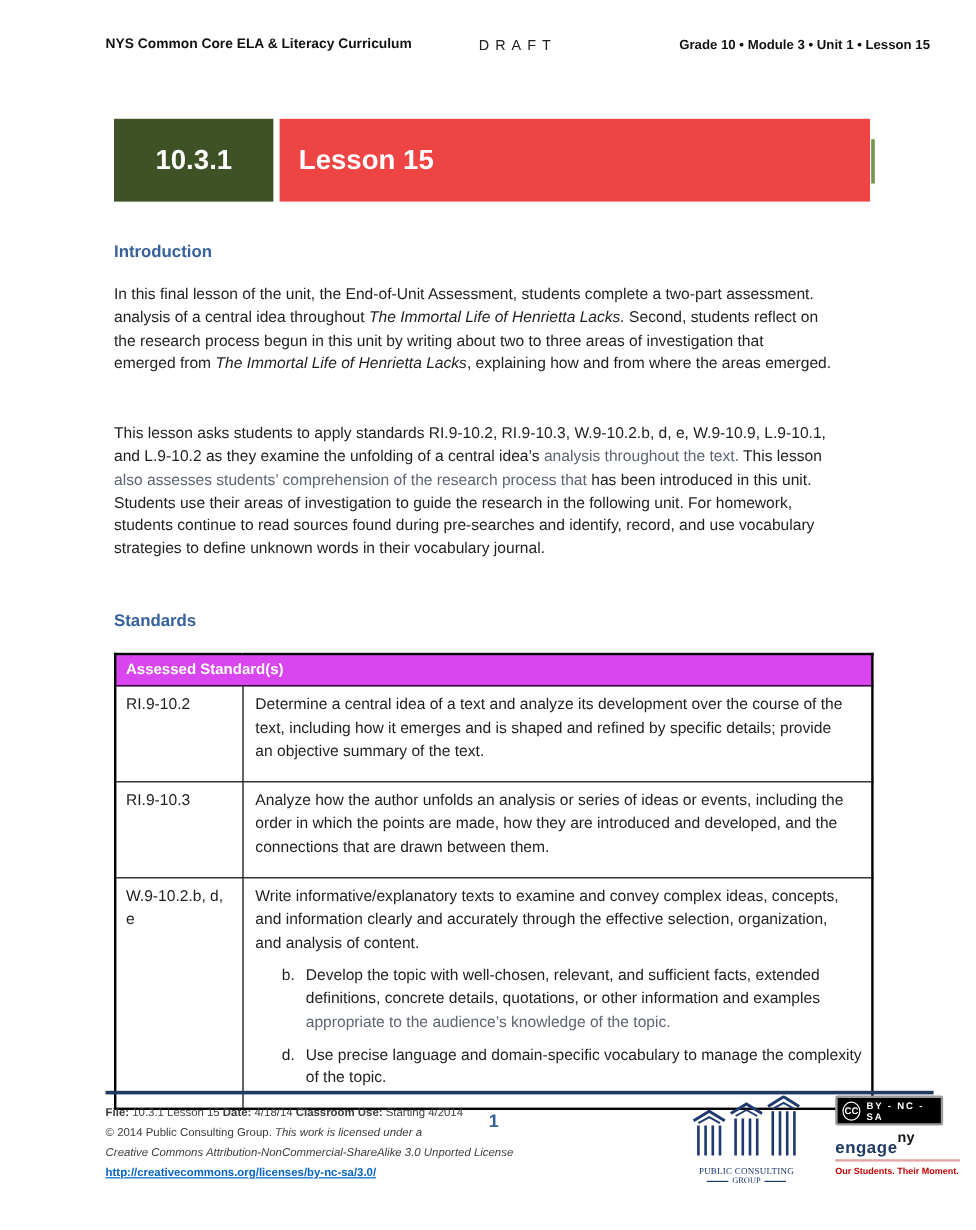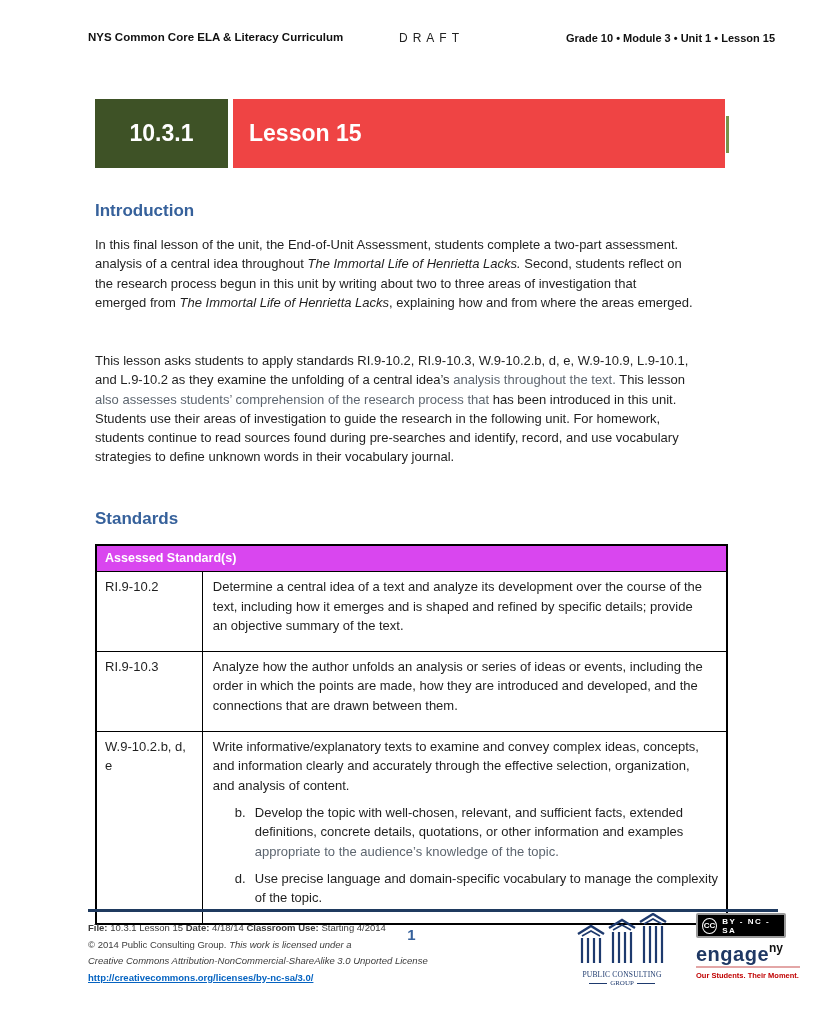--- a/index.html
+++ b/index.html
@@ -14,21 +14,21 @@
   .hdr-right{position:absolute;right:0;top:1px;font-size:11px;color:#111;font-weight:bold;}
   
   .banner{position:absolute;top:99px;left:95px;width:630px;height:69px;display:flex;}
   .banner-code{width:133px;background:#3e5226;color:#fff;font-size:23px;font-weight:bold;
     display:flex;align-items:center;justify-content:center;}
   .banner-gap{width:5px;background:#fff;}
   .banner-title{flex:1;background:#ef4444;color:#fff;font-size:23px;font-weight:bold;
     display:flex;align-items:center;padding-left:16px;}
   .banner-sliver{position:absolute;top:116px;left:726px;width:3px;height:37px;background:#78944a;}
   
-  .sec-heading{position:absolute;left:95px;font-size:17px;font-weight:bold;color:#36619b;}
+  .sec-heading{position:absolute;left:95px;font-size:14px;font-weight:bold;color:#36619b;}
   .h-intro{top:201px;}
   .h-standards{top:509px;}
   
   .para{position:absolute;left:95px;width:660px;font-size:13px;line-height:19.3px;color:#1f1f1f;}
   .p1{top:235px;}
   .p2{top:351px;}
   .rl{white-space:nowrap;}
   .seg-i{font-style:italic;}
   .seg-b{font-weight:bold;}
   .seg-lt{color:#5d6670;}
@@ -56,21 +56,21 @@
   .pcg-line1{font-family:"Liberation Serif","DejaVu Serif",serif;font-size:7.5px;letter-spacing:.2px;margin-top:1px;}
   .pcg-line2{font-family:"Liberation Serif","DejaVu Serif",serif;font-size:7px;display:flex;align-items:center;gap:3px;justify-content:center;}
   .pcg-line2::before,.pcg-line2::after{content:"";flex:0 0 18px;border-top:1px solid #1e3a6e;}
   .ccol{margin-left:28px;width:120px;}
   .cc-badge{width:82px;height:21px;background:#000;border:2px solid #9a9a9a;border-radius:2px;
     display:flex;align-items:center;padding-left:4px;}
   .cc-circle{width:14px;height:14px;border:1.6px solid #fff;border-radius:50%;color:#fff;
     font-size:8px;font-weight:bold;display:flex;align-items:center;justify-content:center;}
   .cc-text{color:#fff;font-size:8px;font-weight:bold;letter-spacing:1.5px;margin-left:5px;}
   .engage-line{margin-top:3px;white-space:nowrap;}
-  .engage-word{color:#1f3864;font-size:20px;font-weight:bold;letter-spacing:.5px;}
+  .engage-word{color:#1f3864;font-size:14px;font-weight:bold;letter-spacing:.5px;}
   .engage-sup{color:#111;font-size:12px;font-weight:bold;vertical-align:9px;}
   .engage-rule{width:104px;height:1.5px;background:#e3a6a6;margin-top:0px;}
   .engage-tag{color:#c00000;font-size:7.5px;font-weight:bold;margin-top:3px;white-space:nowrap;}
 </style>
 </head>
 <body>
 
 <div class="page">
 
   <div class="doc-header">

